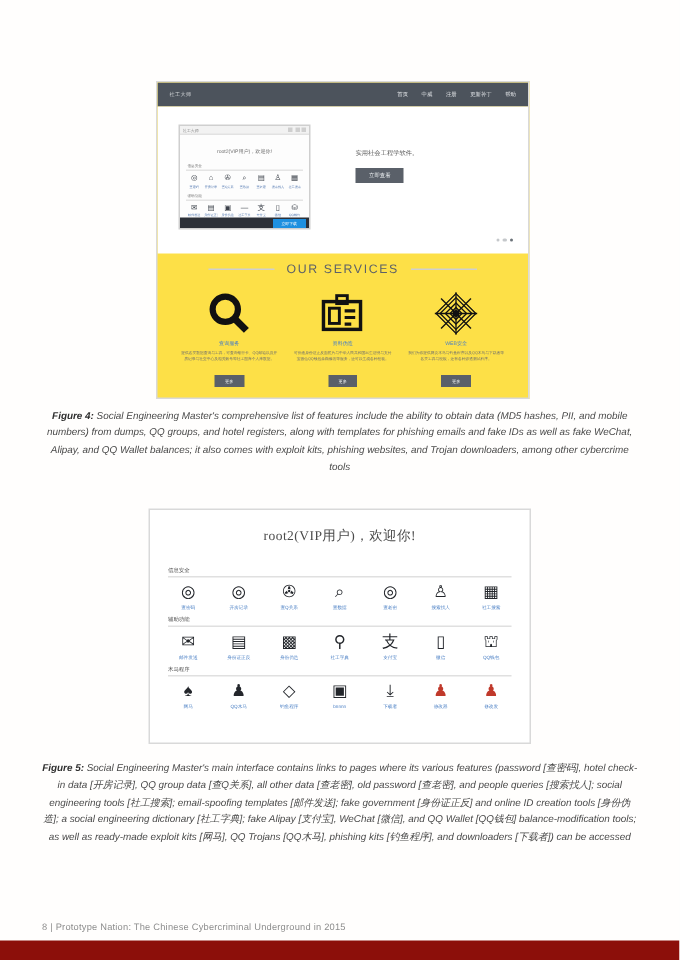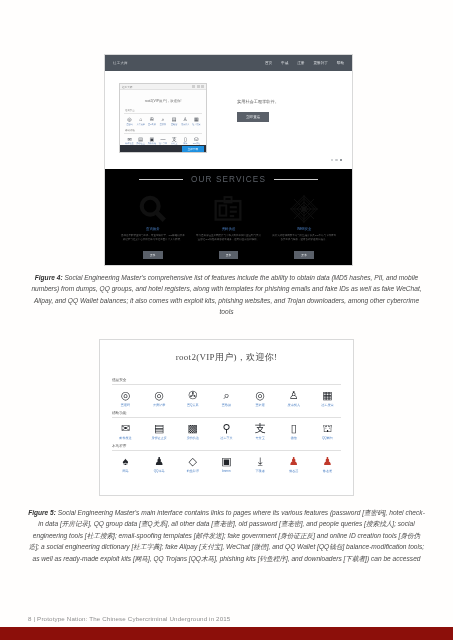--- a/index.html
+++ b/index.html
@@ -13,21 +13,21 @@
     position: relative;
     width: 453px; height: 640px;
     background: #fffefd;
   }
 
   
   .fig4-frame {
     position: absolute;
     left: 104px; top: 54px;
     width: 249px; height: 212px;
-    background: #000000;
+    background: #fde047;
     border: 1px solid #d9d9d9;
     overflow: hidden;
   }
   .navbar {
     height: 16px;
     background: #4c535c;
     display: flex; align-items: center;
     padding: 0 8px;
   }
   .navbar .brand {

